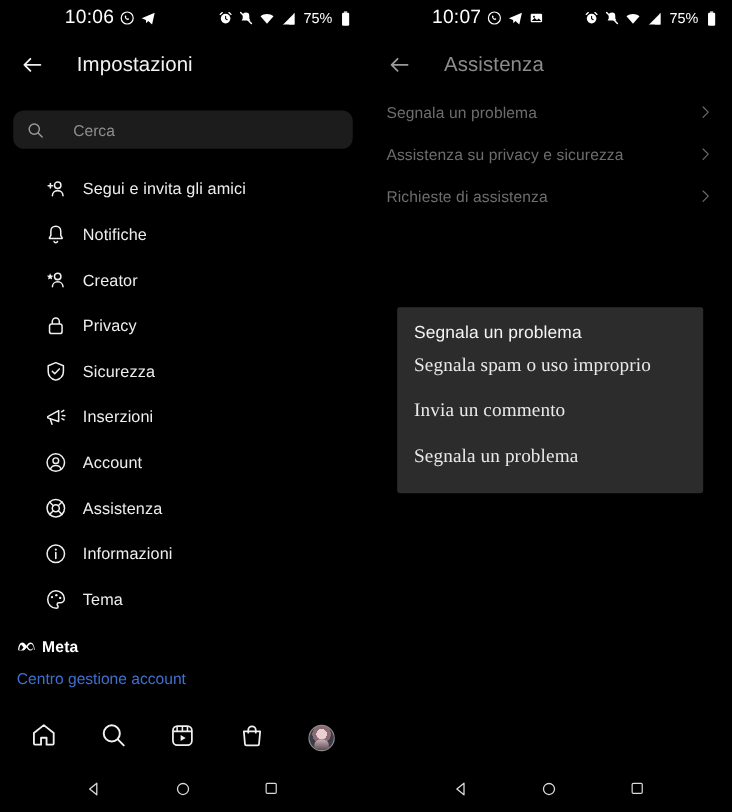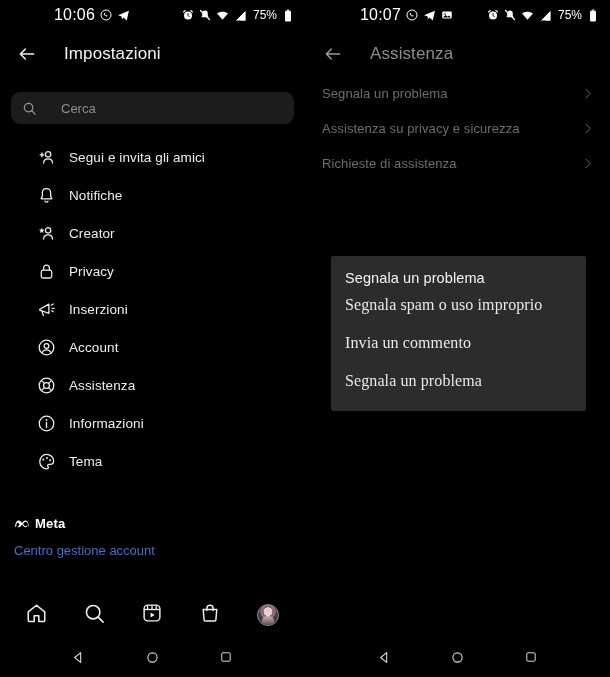--- a/index.html
+++ b/index.html
@@ -46,21 +46,21 @@
   .settings-row {
     display: flex; align-items: center; height: 38px; padding: 0 16px; gap: 13px;
     cursor: pointer;
     margin-left: 20px;
   }
   .settings-row .lbl { color: #eee; font-size: 13.5px; letter-spacing: .1px; }
   .ico { width: 20px; height: 20px; flex: none; display: flex;
          align-items: center; justify-content: center; }
 
   
-  .meta-footer { position: absolute; left: 14px; top: 516px; right: 10px; }
+  .meta-footer { position: absolute; left: 14px; top: 531px; right: 10px; }
   .meta-brand { display: flex; align-items: center; gap: 5px; }
   .meta-brand .mtext { color: #fff; font-size: 13px; font-weight: bold; letter-spacing: .2px; }
   .meta-link { color: #3f6fd0; font-size: 13px; margin-top: 12px; display: block; cursor: pointer; }
   .meta-desc { color: #b9b9b9; font-size: 11.5px; margin-top: 11px; line-height: 14px; }
 
   
   .tabbar { position: absolute; left: 0; right: 0; bottom: 41px; height: 42px;
             display: flex; align-items: center; justify-content: space-around; padding: 0 8px; }
   .tab-item { width: 34px; height: 34px; display: flex; align-items: center;
               justify-content: center; cursor: pointer; }
@@ -213,20 +213,29 @@
       <div class="settings-row">
         <span class="ico">
           <svg width="19" height="19" viewBox="0 0 24 24">
               <rect x="5.4" y="10.2" width="13.2" height="10" rx="2.3" fill="none" stroke="#f0f0f0" stroke-width="1.6"></rect>
               <path d="M8.3 10.2V7.6a3.7 3.7 0 0 1 7.4 0v2.6" fill="none" stroke="#f0f0f0" stroke-width="1.6"></path>
             </svg>
         </span>
         <span class="lbl">Privacy</span>
       </div>
 
+      <div class="settings-row">
+        <span class="ico">
+          <svg width="19" height="19" viewBox="0 0 24 24">
+              <path d="M12 2.8 20 6v6c0 4.6-3.3 7.9-8 9.2-4.7-1.3-8-4.6-8-9.2V6z" fill="none" stroke="#f0f0f0" stroke-width="1.6" stroke-linejoin="round"></path>
+              <path d="M8.3 11.8l2.6 2.6 4.8-5" fill="none" stroke="#f0f0f0" stroke-width="1.6" stroke-linecap="round" stroke-linejoin="round"></path>
+            </svg>
+        </span>
+        <span class="lbl">Sicurezza</span>
+      </div>
 
       <div class="settings-row">
         <span class="ico">
           <svg width="19" height="19" viewBox="0 0 24 24">
               <path d="M3.5 11.6 15 5.2v11.6L3.5 12.9z" fill="none" stroke="#f0f0f0" stroke-width="1.6" stroke-linejoin="round"></path>
               <path d="M6.2 14.1 8 19.6" stroke="#f0f0f0" stroke-width="1.6" stroke-linecap="round"></path>
               <path d="M18 6.6l2.4-1.6M18.8 10.4l2.8.2M18.4 13.6l2.3 1.3" stroke="#f0f0f0" stroke-width="1.5" stroke-linecap="round"></path>
             </svg>
         </span>
         <span class="lbl">Inserzioni</span>

